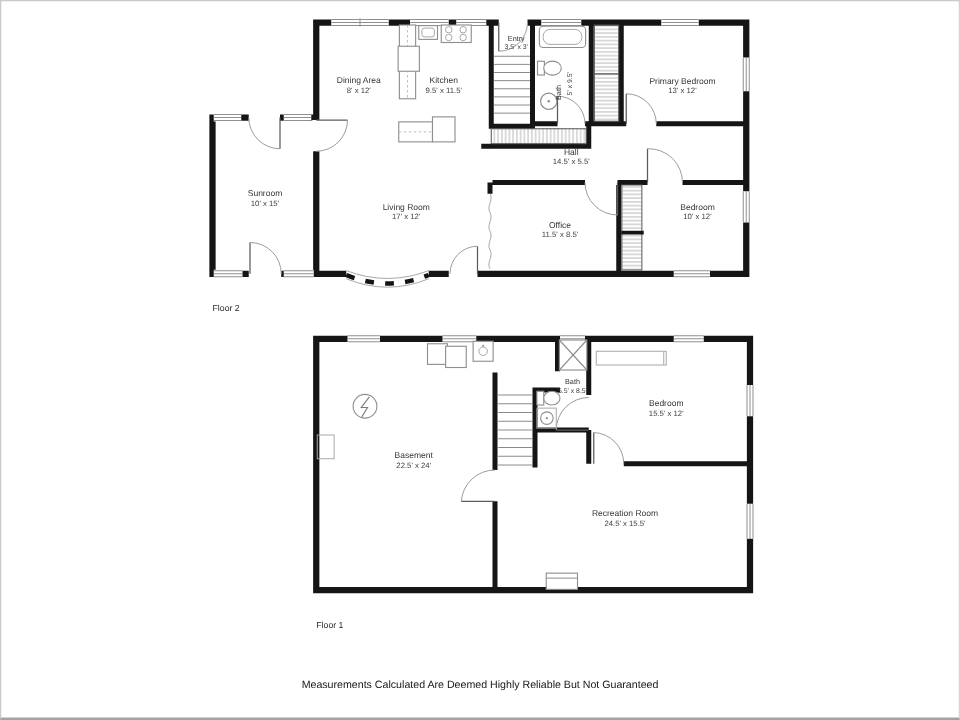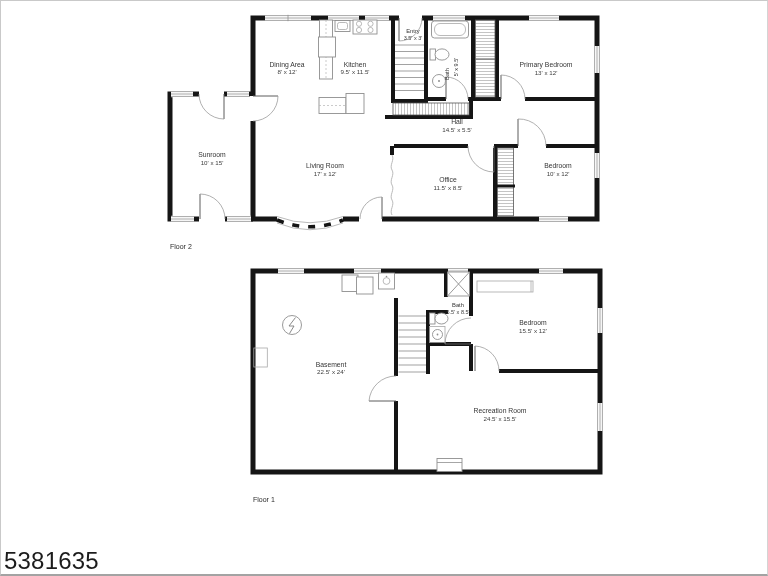--- a/index.html
+++ b/index.html
@@ -368,14 +368,14 @@
       <text class="lbl tiny" x="457" y="306">Bath</text>
       <text class="lbl dims tiny2" x="457" y="313">5.5' x 8.5'</text>
       <text class="lbl" x="532" y="324">Bedroom</text>
       <text class="lbl dims" x="532" y="331.5">15.5' x 12'</text>
       <text class="lbl" x="499" y="412">Recreation Room</text>
       <text class="lbl dims" x="499" y="419.5">24.5' x 15.5'</text>
       <text class="floorlbl" x="252" y="501">Floor 1</text>
     </g>
   </svg>
 
-  <div id="mls">5381635</div>
+  <div id="disclaimer">Measurements Calculated Are Deemed Highly Reliable But Not Guaranteed</div>
 </div>
 
 </body></html>

